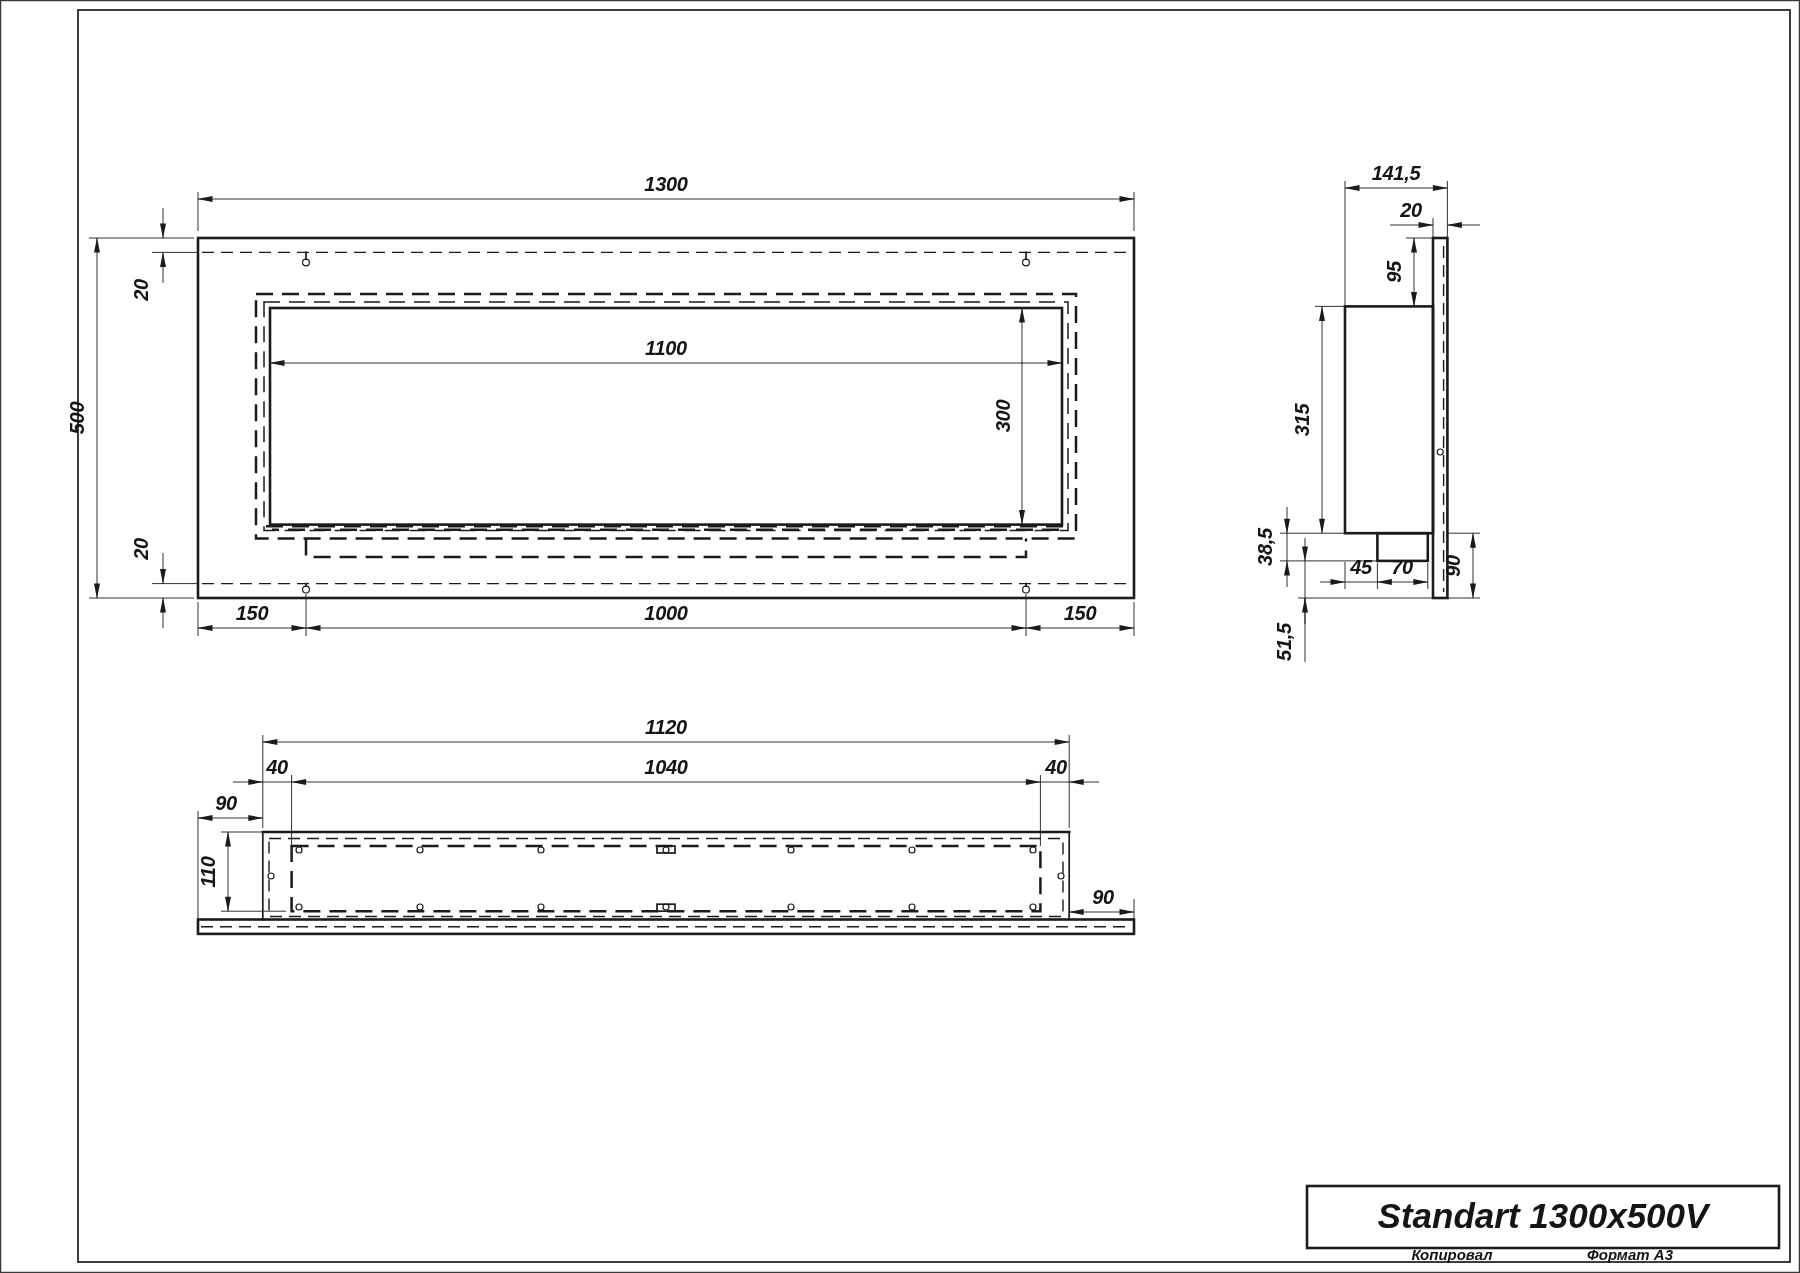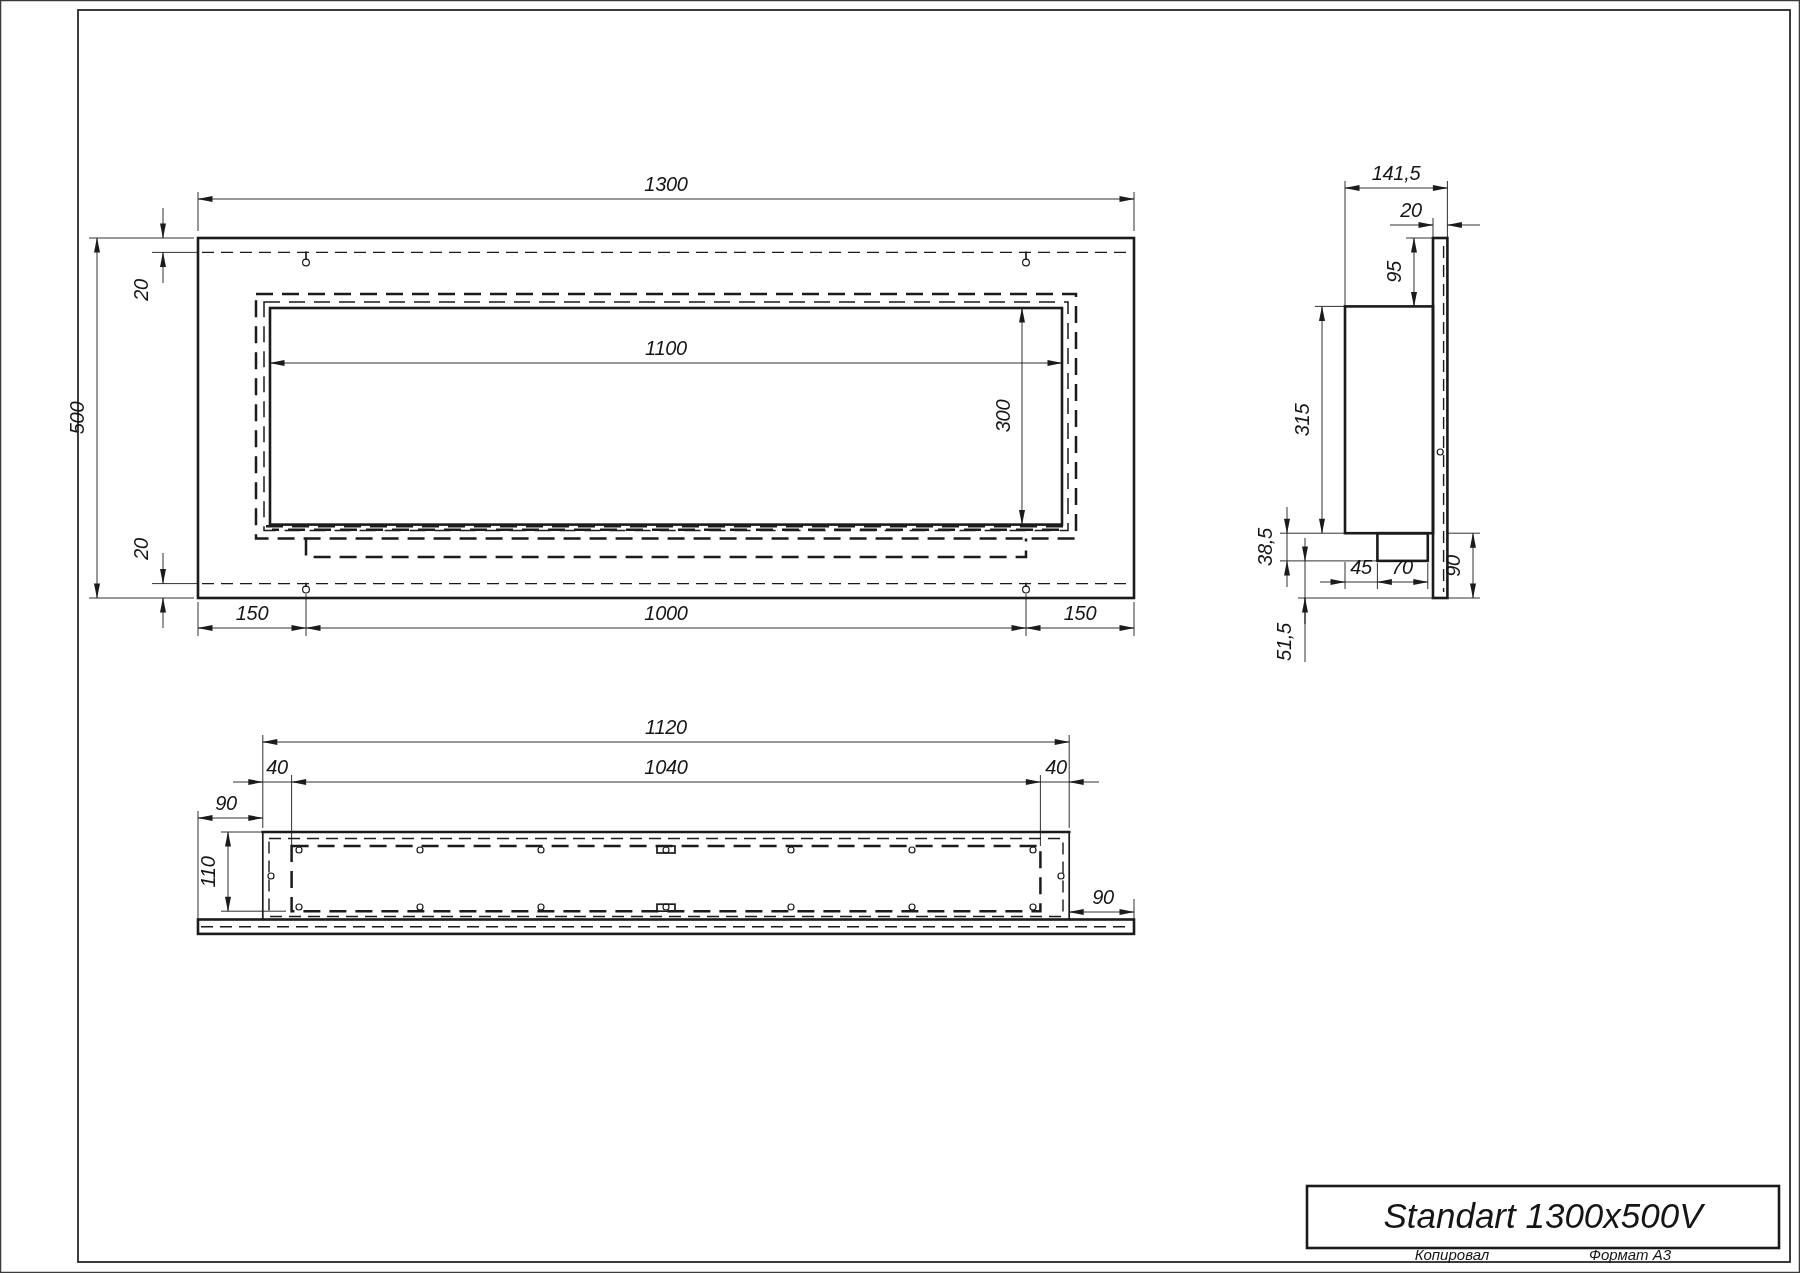--- a/index.html
+++ b/index.html
@@ -1,16 +1,16 @@
 <!DOCTYPE html>
 <html><head>
 <meta charset="utf-8">
 <style>
   html,body{margin:0;padding:0;background:#ffffff;}
-  .sheet{position:relative;width:1800px;height:1273px;background:#ffffff;}
+  .sheet{position:relative;width:1800px;height:1273px;background:#ffffff;font-weight:bold;}
   svg{display:block;}
   
   .lk{stroke:#1b1b1b;stroke-width:2.6;fill:none;stroke-linecap:square;}
   .lm{stroke:#1b1b1b;stroke-width:1.7;fill:none;stroke-linecap:square;}
   .dl{stroke:#1b1b1b;stroke-width:1.4;fill:none;stroke-dasharray:12 7;}
   .dm{stroke:#1b1b1b;stroke-width:1.5;fill:none;stroke-dasharray:16 9;}
   .dh{stroke:#1b1b1b;stroke-width:2.5;fill:none;stroke-dasharray:17 9;}
   .dim{stroke:#1b1b1b;stroke-width:0.9;fill:none;}
   .hole{stroke:#1b1b1b;stroke-width:1.2;fill:none;}
   text{font-family:"Liberation Sans", sans-serif;font-style:italic;fill:#151515;}

